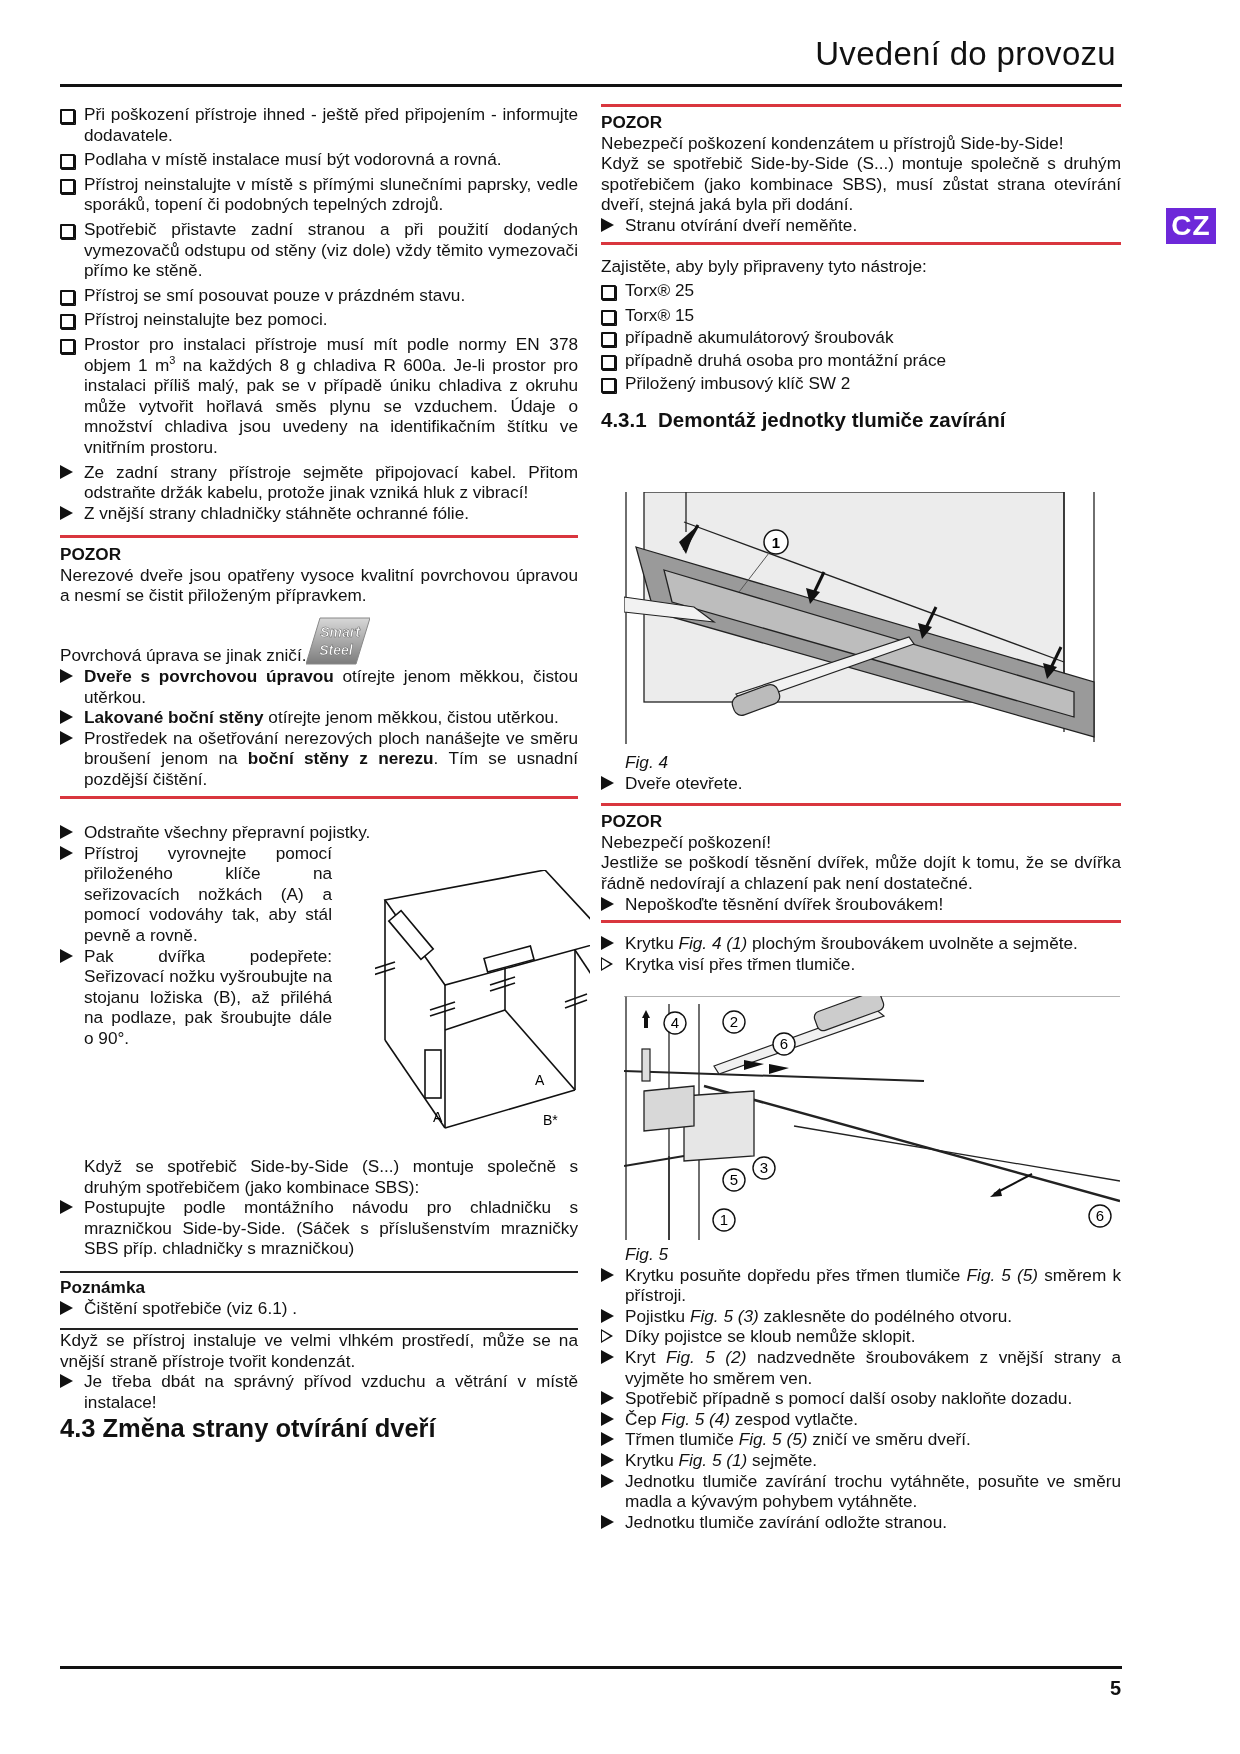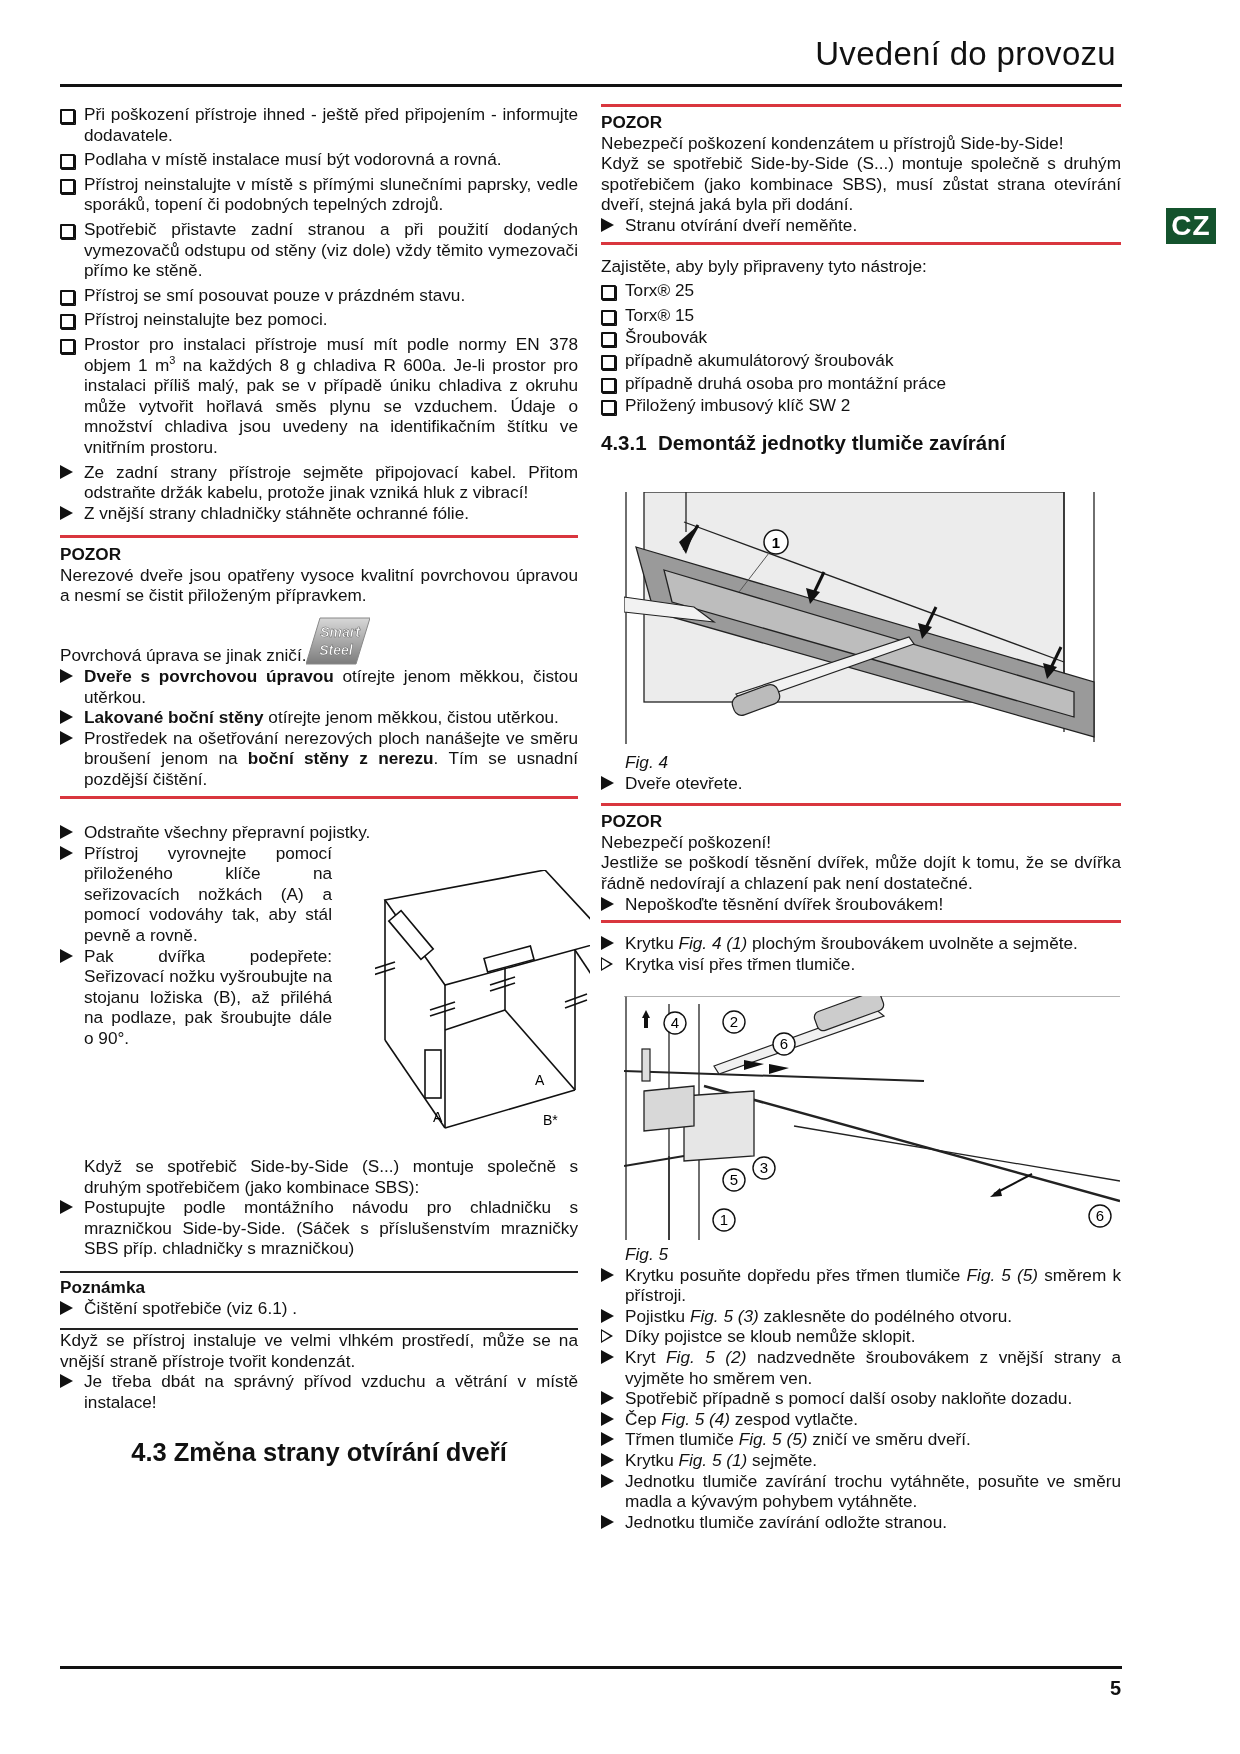--- a/index.html
+++ b/index.html
@@ -3,21 +3,21 @@
 <meta charset="utf-8">
 <style>
   html, body { margin: 0; padding: 0; background: #ffffff; }
   body { width: 1240px; height: 1754px; position: relative; overflow: hidden;
          font-family: "Liberation Sans", sans-serif; color: #111; font-size: 17.2px; line-height: 20.6px; }
 
   .page-title { position: absolute; right: 124px; top: 34px; font-size: 33px; line-height: 40px; letter-spacing: 0.3px; font-weight: normal; }
   .rule-top { position: absolute; left: 60px; width: 1062px; top: 84px; height: 3px; background: #111; }
   .rule-bottom { position: absolute; left: 60px; width: 1062px; top: 1666px; height: 3px; background: #111; }
   .page-num { position: absolute; right: 119px; top: 1678px; font-size: 20px; font-weight: bold; }
-  .lang-tab { position: absolute; left: 1166px; top: 208px; width: 50px; height: 36px; background: #14532d; color: #fff;
+  .lang-tab { position: absolute; left: 1166px; top: 208px; width: 50px; height: 36px; background: #6d28d9; color: #fff;
               font-weight: bold; font-size: 28px; line-height: 36px; text-align: center; letter-spacing: 1px; }
 
   .col { position: absolute; }
   .col-left { left: 60px; width: 518px; }
   .col-right { left: 601px; width: 520px; }
 
   .p { margin: 0; text-align: justify; }
   .item { position: relative; padding-left: 24px; text-align: justify; margin: 0; }
   .item .mk { position: absolute; left: 0; top: 0; width: 20px; }
   .cb { display: inline-block; width: 11px; height: 11px; border: 2px solid #111; border-radius: 1px; margin-top: 5px;
@@ -140,37 +140,36 @@
   <p class="p" style="padding-left:24px;">Když se spotřebič Side-by-Side (S...) montuje společně s druhým spotřebičem (jako kombinace SBS):</p>
   <div class="item"><span class="mk"><span class="tri"></span></span><span>Postupujte podle montážního návodu pro chladničku s mrazničkou Side-by-Side. (Sáček s příslušenstvím mrazničky SBS příp. chladničky s mrazničkou)</span></div>
   <div class="dark-rule" style="margin-top:12px;"></div>
   <div style="margin-top:4px;">
     <div class="note-title">Poznámka</div>
     <div class="item"><span class="mk"><span class="tri"></span></span><span>Čištění spotřebiče (viz 6.1) .</span></div>
   </div>
   <div class="dark-rule" style="margin-top:10px;"></div>
   <p class="p" style="margin-top:0;">Když se přístroj instaluje ve velmi vlhkém prostředí, může se na vnější straně přístroje tvořit kondenzát.</p>
   <div class="item"><span class="mk"><span class="tri"></span></span><span>Je třeba dbát na správný přívod vzduchu a větrání v místě instalace!</span></div>
-  <h2 class="h2" style="margin-top:24px;text-align:center;"><span>4.3</span>&nbsp;<span>Změna strany otvírání dveří</span></h2>
+  <h2 class="h2" style=""><span>4.3</span>&nbsp;<span>Změna strany otvírání dveří</span></h2>
 </div>
 
 <div class="col col-right" style="top:104px;">
   <div class="red-rule"></div>
   <div style="margin-top:5px;">
     <div class="caution">POZOR</div>
     <p class="p">Nebezpečí poškození kondenzátem u přístrojů Side-by-Side!</p>
     <p class="p">Když se spotřebič Side-by-Side (S...) montuje společně s druhým spotřebičem (jako kombinace SBS), musí zůstat strana otevírání dveří, stejná jaká byla při dodání.</p>
     <div class="item"><span class="mk"><span class="tri"></span></span><span>Stranu otvírání dveří neměňte.</span></div>
   </div>
   <div class="red-rule" style="margin-top:6px;"></div>
   <p class="p" style="margin-top:11px;">Zajistěte, aby byly připraveny tyto nástroje:</p>
   <div id="tools-list" style="margin-top:4px;">
       <div class="item" style="margin-bottom: 4px;"><span class="mk"><span class="cb"></span></span><span>Torx® 25</span></div>
       <div class="item" style="margin-bottom: 2px;"><span class="mk"><span class="cb"></span></span><span>Torx® 15</span></div>
-      <div class="item" style="margin-bottom: 2px;"><span class="mk"><span class="cb"></span></span><span>Šroubovák</span></div>
       <div class="item" style="margin-bottom: 2px;"><span class="mk"><span class="cb"></span></span><span>případně akumulátorový šroubovák</span></div>
       <div class="item" style="margin-bottom: 2px;"><span class="mk"><span class="cb"></span></span><span>případně druhá osoba pro montážní práce</span></div>
       <div class="item" style="margin-bottom: 2px;"><span class="mk"><span class="cb"></span></span><span>Přiložený imbusový klíč SW 2</span></div>
     </div>
   <h3 class="h3" style="margin-top:14px;"><span>4.3.1</span>&nbsp;&nbsp;<span>Demontáž jednotky tlumiče zavírání</span></h3>
 </div>
 
 <svg class="figure" style="left:624px; top:492px;" width="496" height="252" viewBox="0 0 496 252">
   <rect x="0" y="0" width="496" height="252" fill="#fff"></rect>
   <g stroke="#222" fill="none" stroke-width="1.3">

